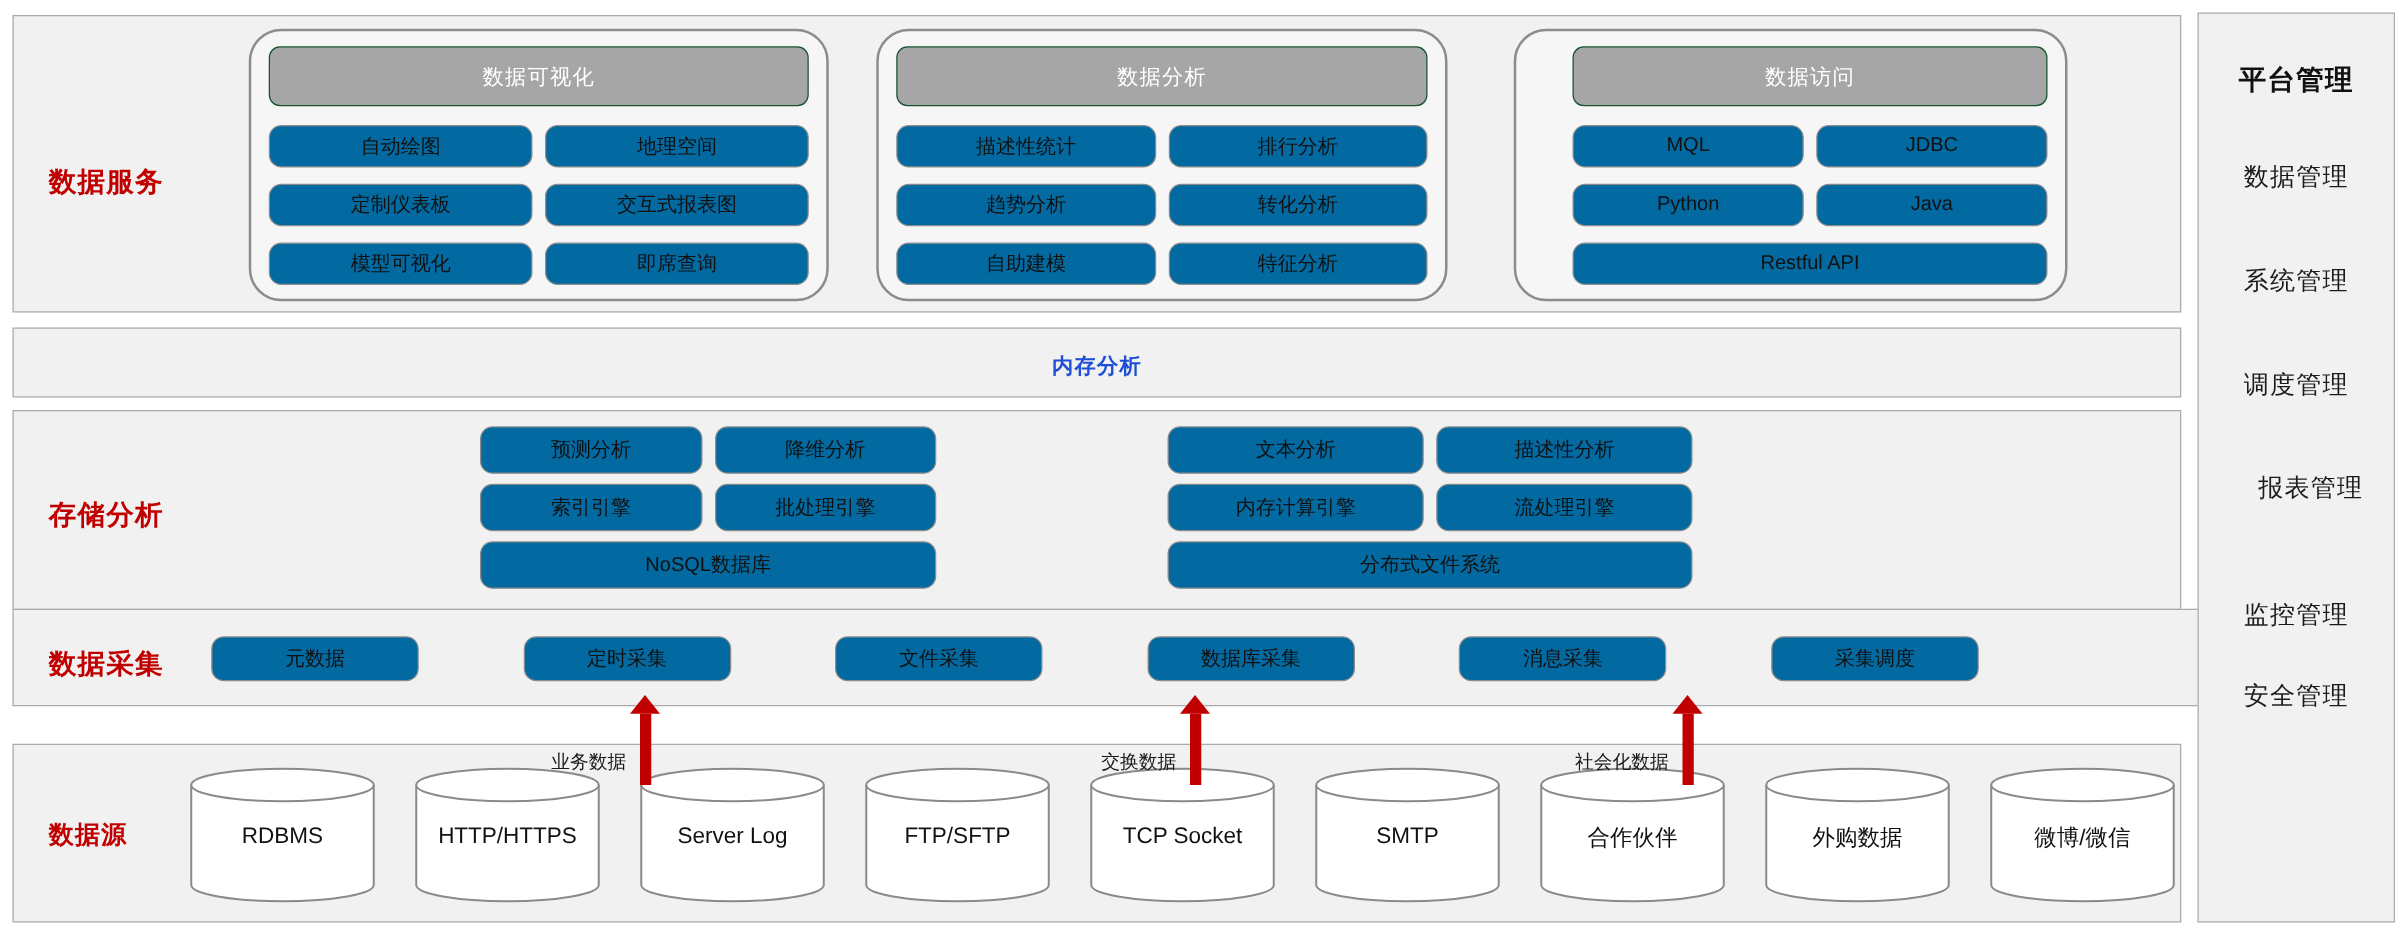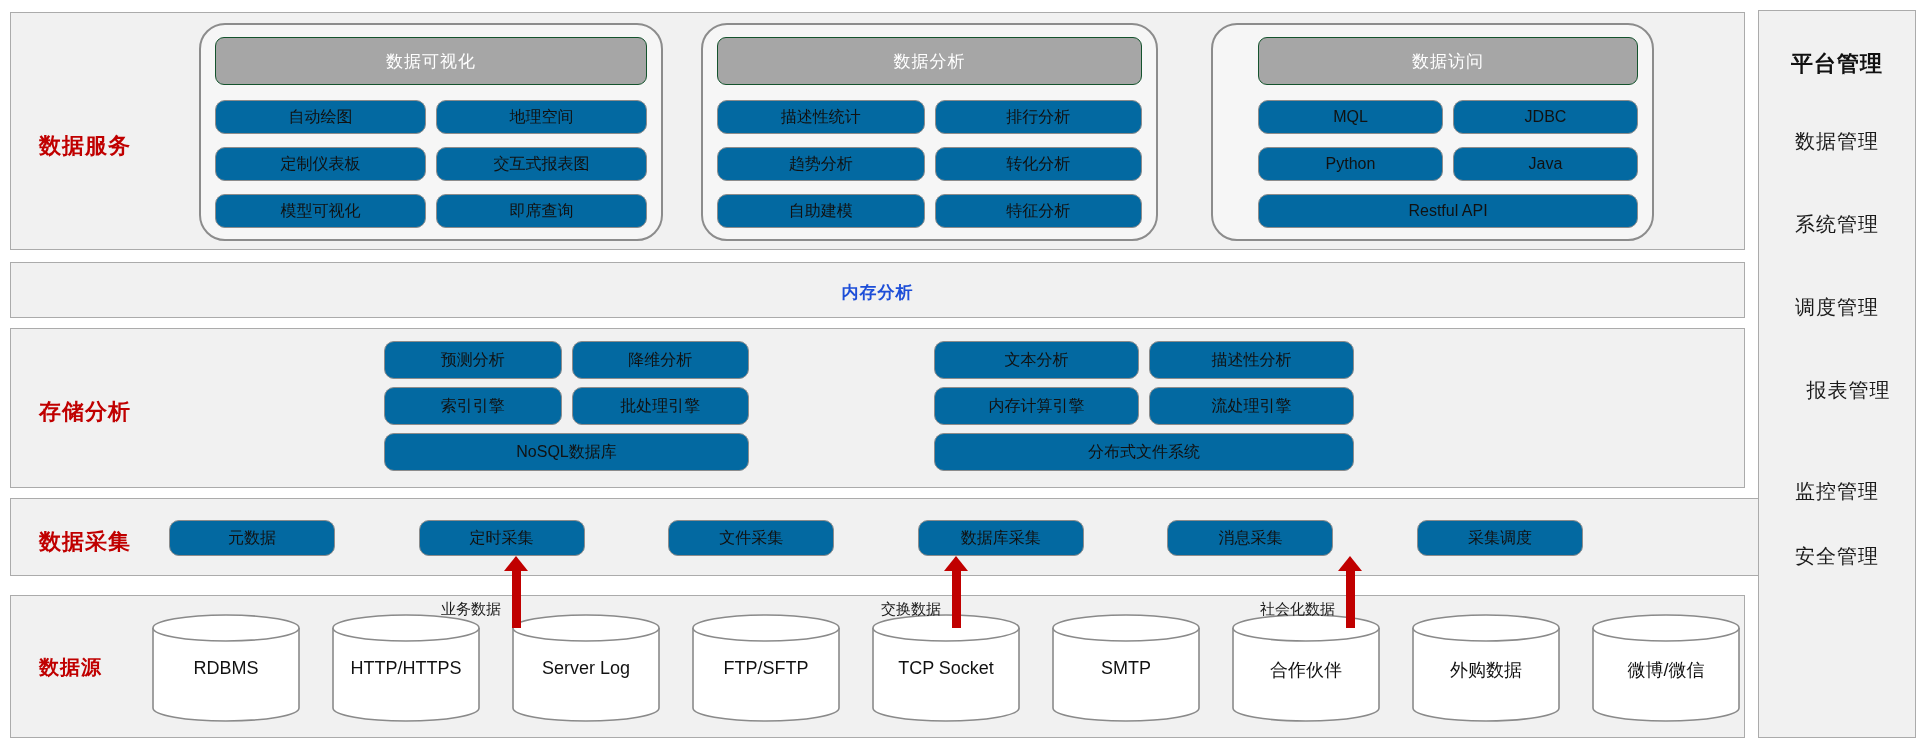--- a/index.html
+++ b/index.html
@@ -144,21 +144,21 @@
       <div class="grid2">
         <div class="bx">文本分析</div>
         <div class="bx">描述性分析</div>
         <div class="bx">内存计算引擎</div>
         <div class="bx">流处理引擎</div>
         <div class="bx wide">分布式文件系统</div>
       </div>
     </div>
   </div>
 
-  <div class="band" style="left:10px; top:498px; width:1759px; height:78px;">
+  <div class="band" style="left:10px; top:487px; width:1759px; height:78px;">
     <div class="seclabel" style="left:28px; top:28px;">数据采集</div>
     <div class="collect-row">
       <div class="bx">元数据</div>
       <div class="bx">定时采集</div>
       <div class="bx">文件采集</div>
       <div class="bx">数据库采集</div>
       <div class="bx">消息采集</div>
       <div class="bx">采集调度</div>
     </div>
   </div>

